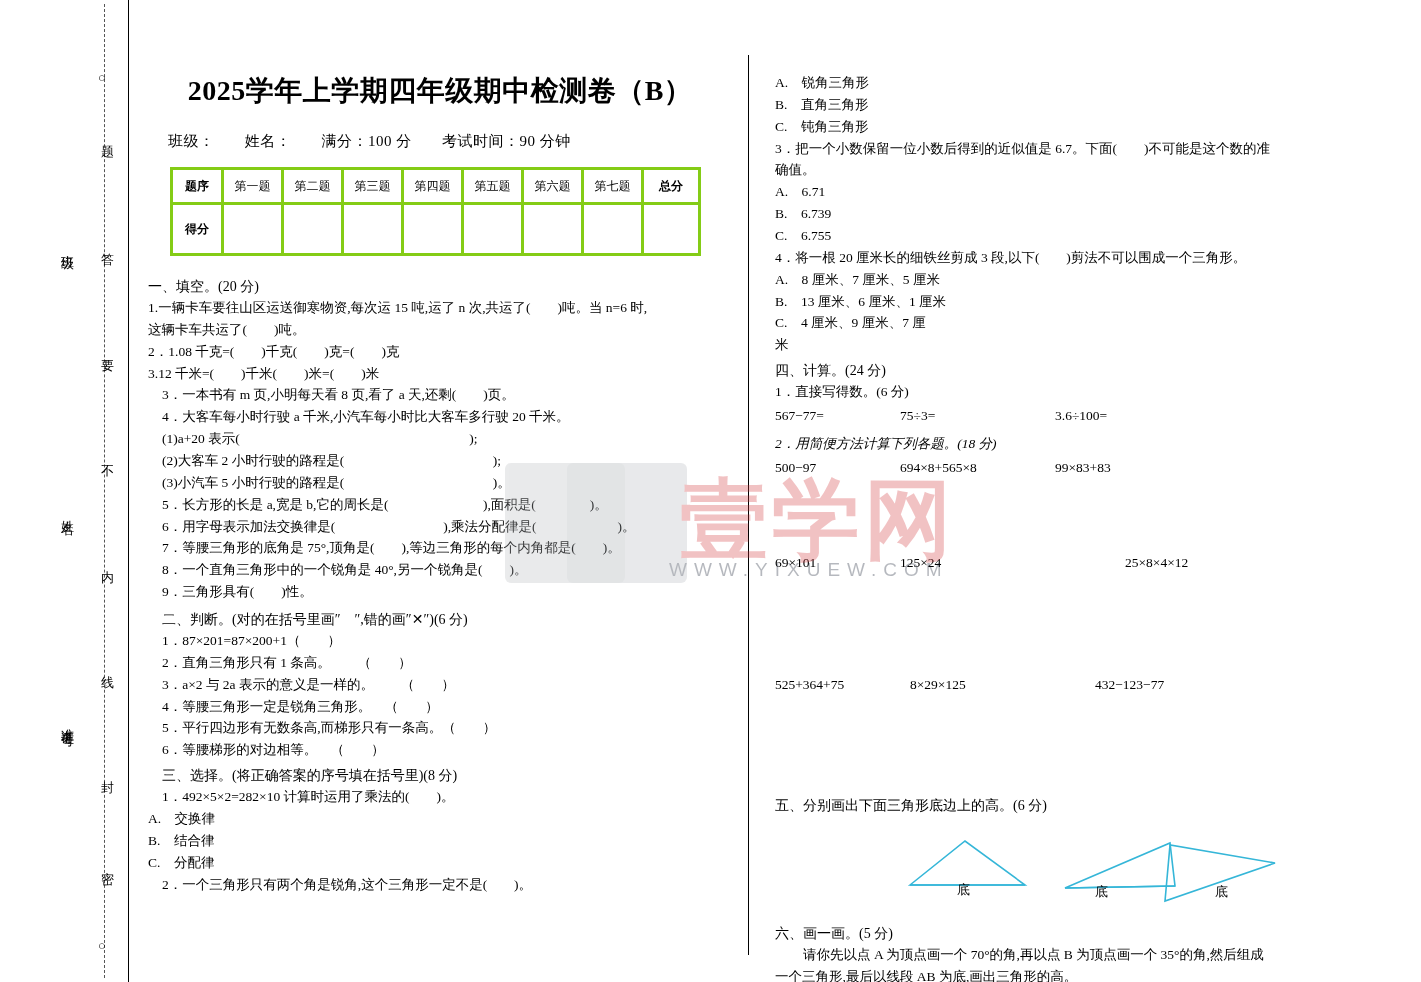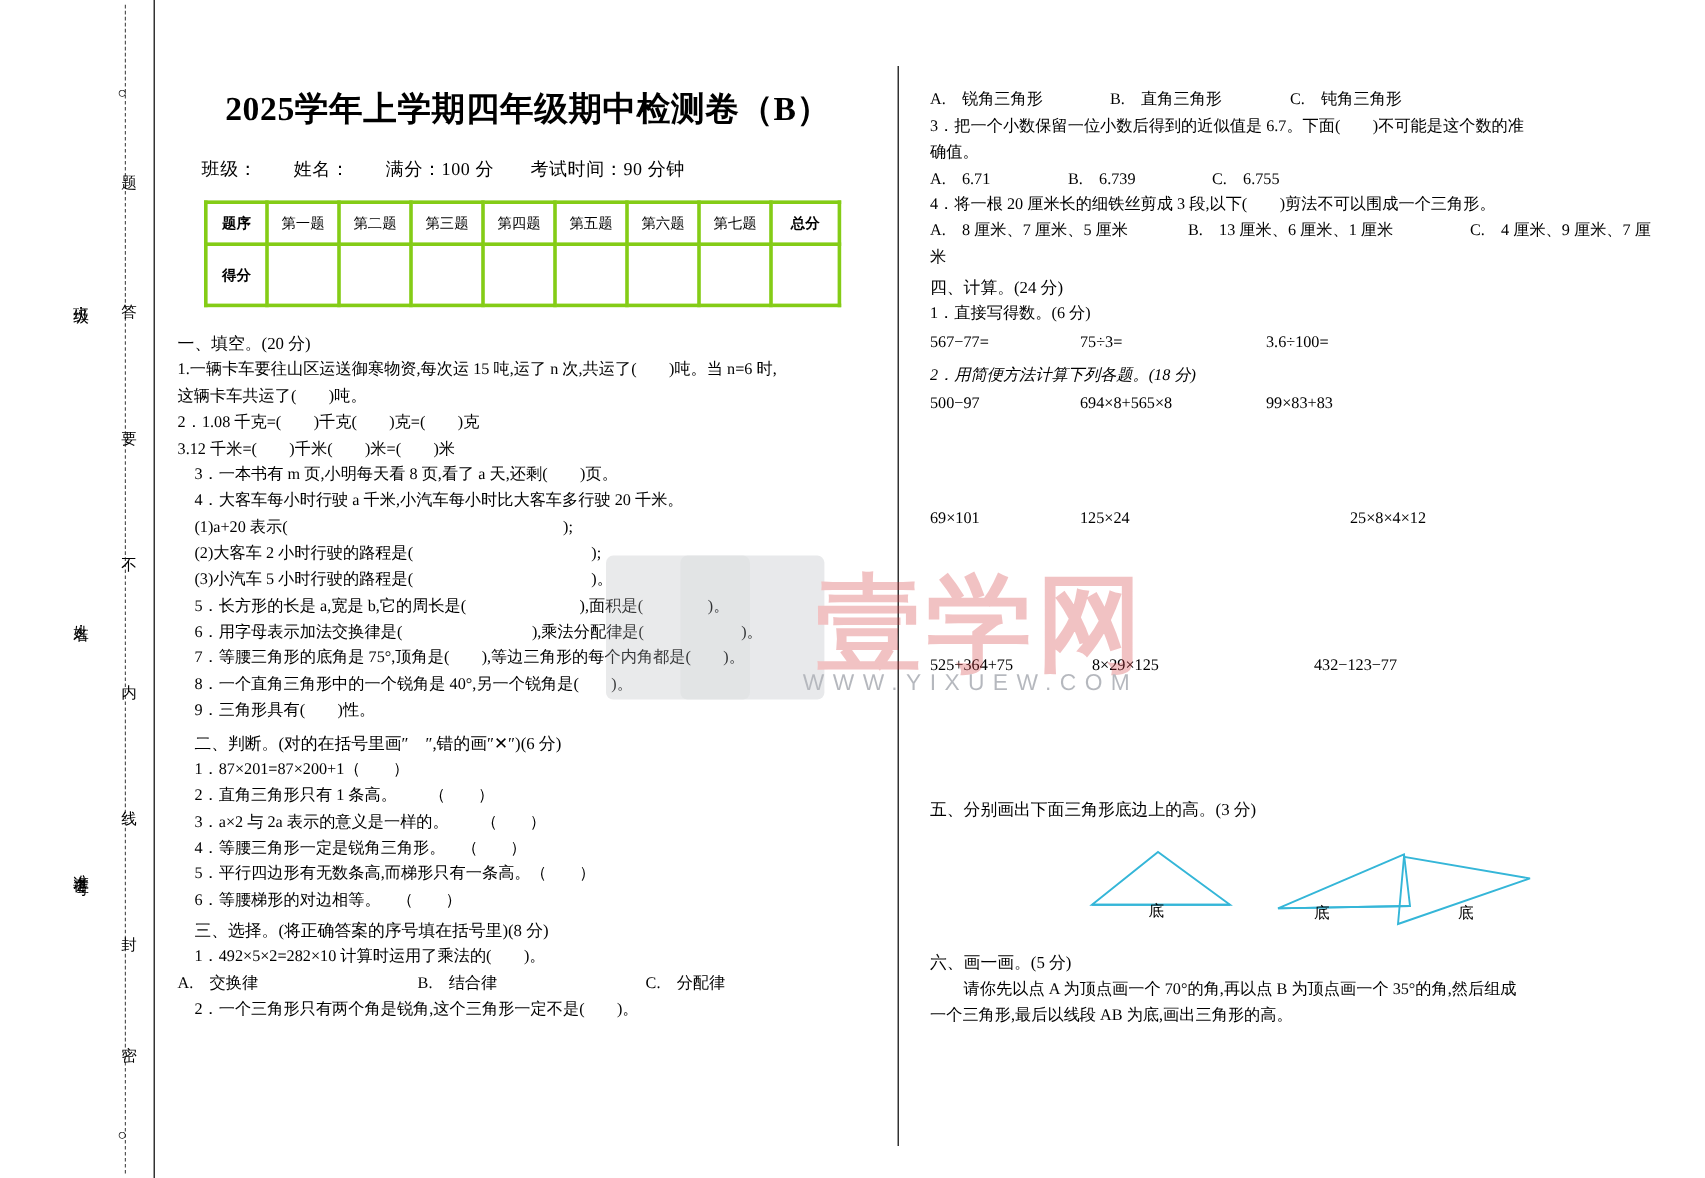--- a/index.html
+++ b/index.html
@@ -133,20 +133,21 @@
     margin-left: 0px;
     line-height: 1.62;
   }
   .q.indent2 { padding-left: 14px; }
   .opts {
     font-size: 13.5px;
     line-height: 1.62;
   }
   .sp-opts {
     display: flex;
+    flex-direction: column;
   }
   .sp-opts > span { display: inline-block; }
 
   .body-left {
     position: absolute;
     left: 8px;
     top: 270px;
     width: 590px;
   }
   .body-right {
@@ -365,21 +366,21 @@
         <span class="c1">69×101</span>
         <span class="c2">125×24</span>
         <span class="c3" style="padding-left:70px;">25×8×4×12</span>
       </div>
       <div class="calcrow" style="margin-top:96px;">
         <span class="c1" style="width:135px;">525+364+75</span>
         <span class="c2">8×29×125</span>
         <span class="c3" style="padding-left:30px;">432−123−77</span>
       </div>
 
-      <div class="sec-title" style="margin-top:100px;">五、分别画出下面三角形底边上的高。(3 分)</div>
+      <div class="sec-title" style="margin-top:100px;">五、分别画出下面三角形底边上的高。(6 分)</div>
 
       <div class="triangles">
         <svg width="600" height="80" viewBox="0 0 600 80">
           <polygon points="135,62 190,18 250,62" fill="none" stroke="#35b6d8" stroke-width="1.6"></polygon>
           <line x1="135" y1="62" x2="250" y2="62" stroke="#35b6d8" stroke-width="1.6"></line>
           <polygon points="290,65 395,20 400,63" fill="none" stroke="#35b6d8" stroke-width="1.6"></polygon>
           <line x1="290" y1="65" x2="400" y2="63" stroke="#35b6d8" stroke-width="1.6"></line>
           <polygon points="390,78 395,22 500,40" fill="none" stroke="#35b6d8" stroke-width="1.6"></polygon>
         </svg>
         <span class="lbl-bottom" style="left:182px; top:58px;">底</span>

